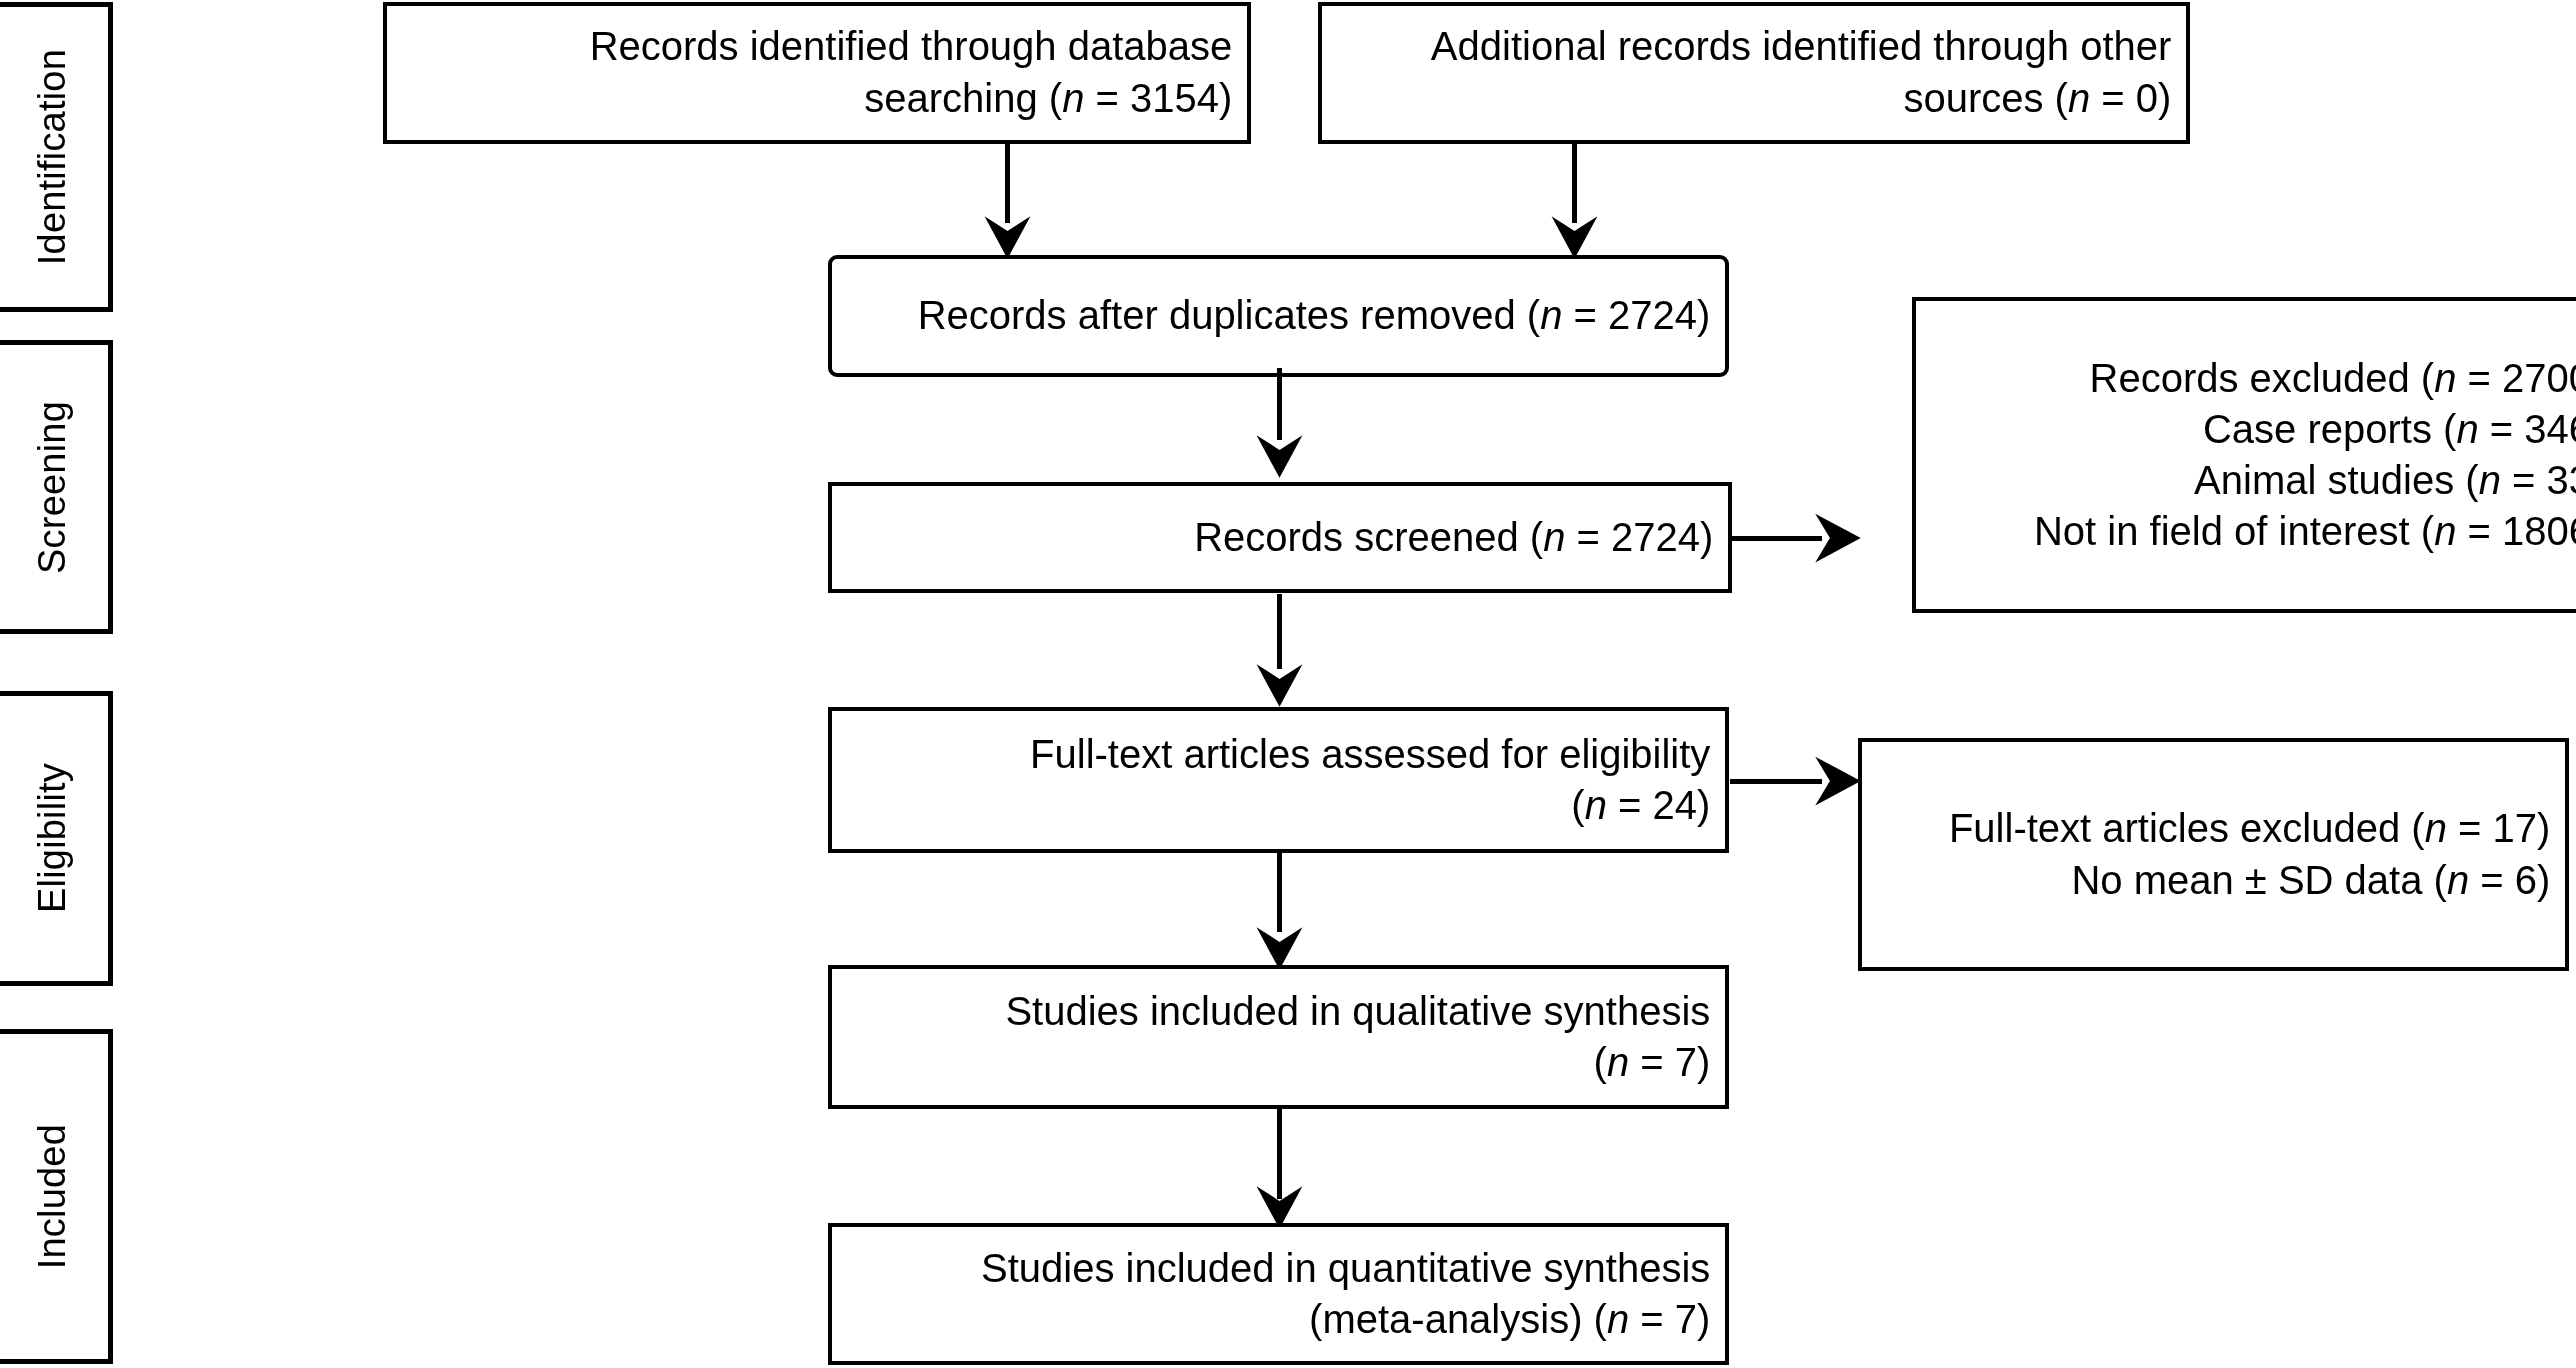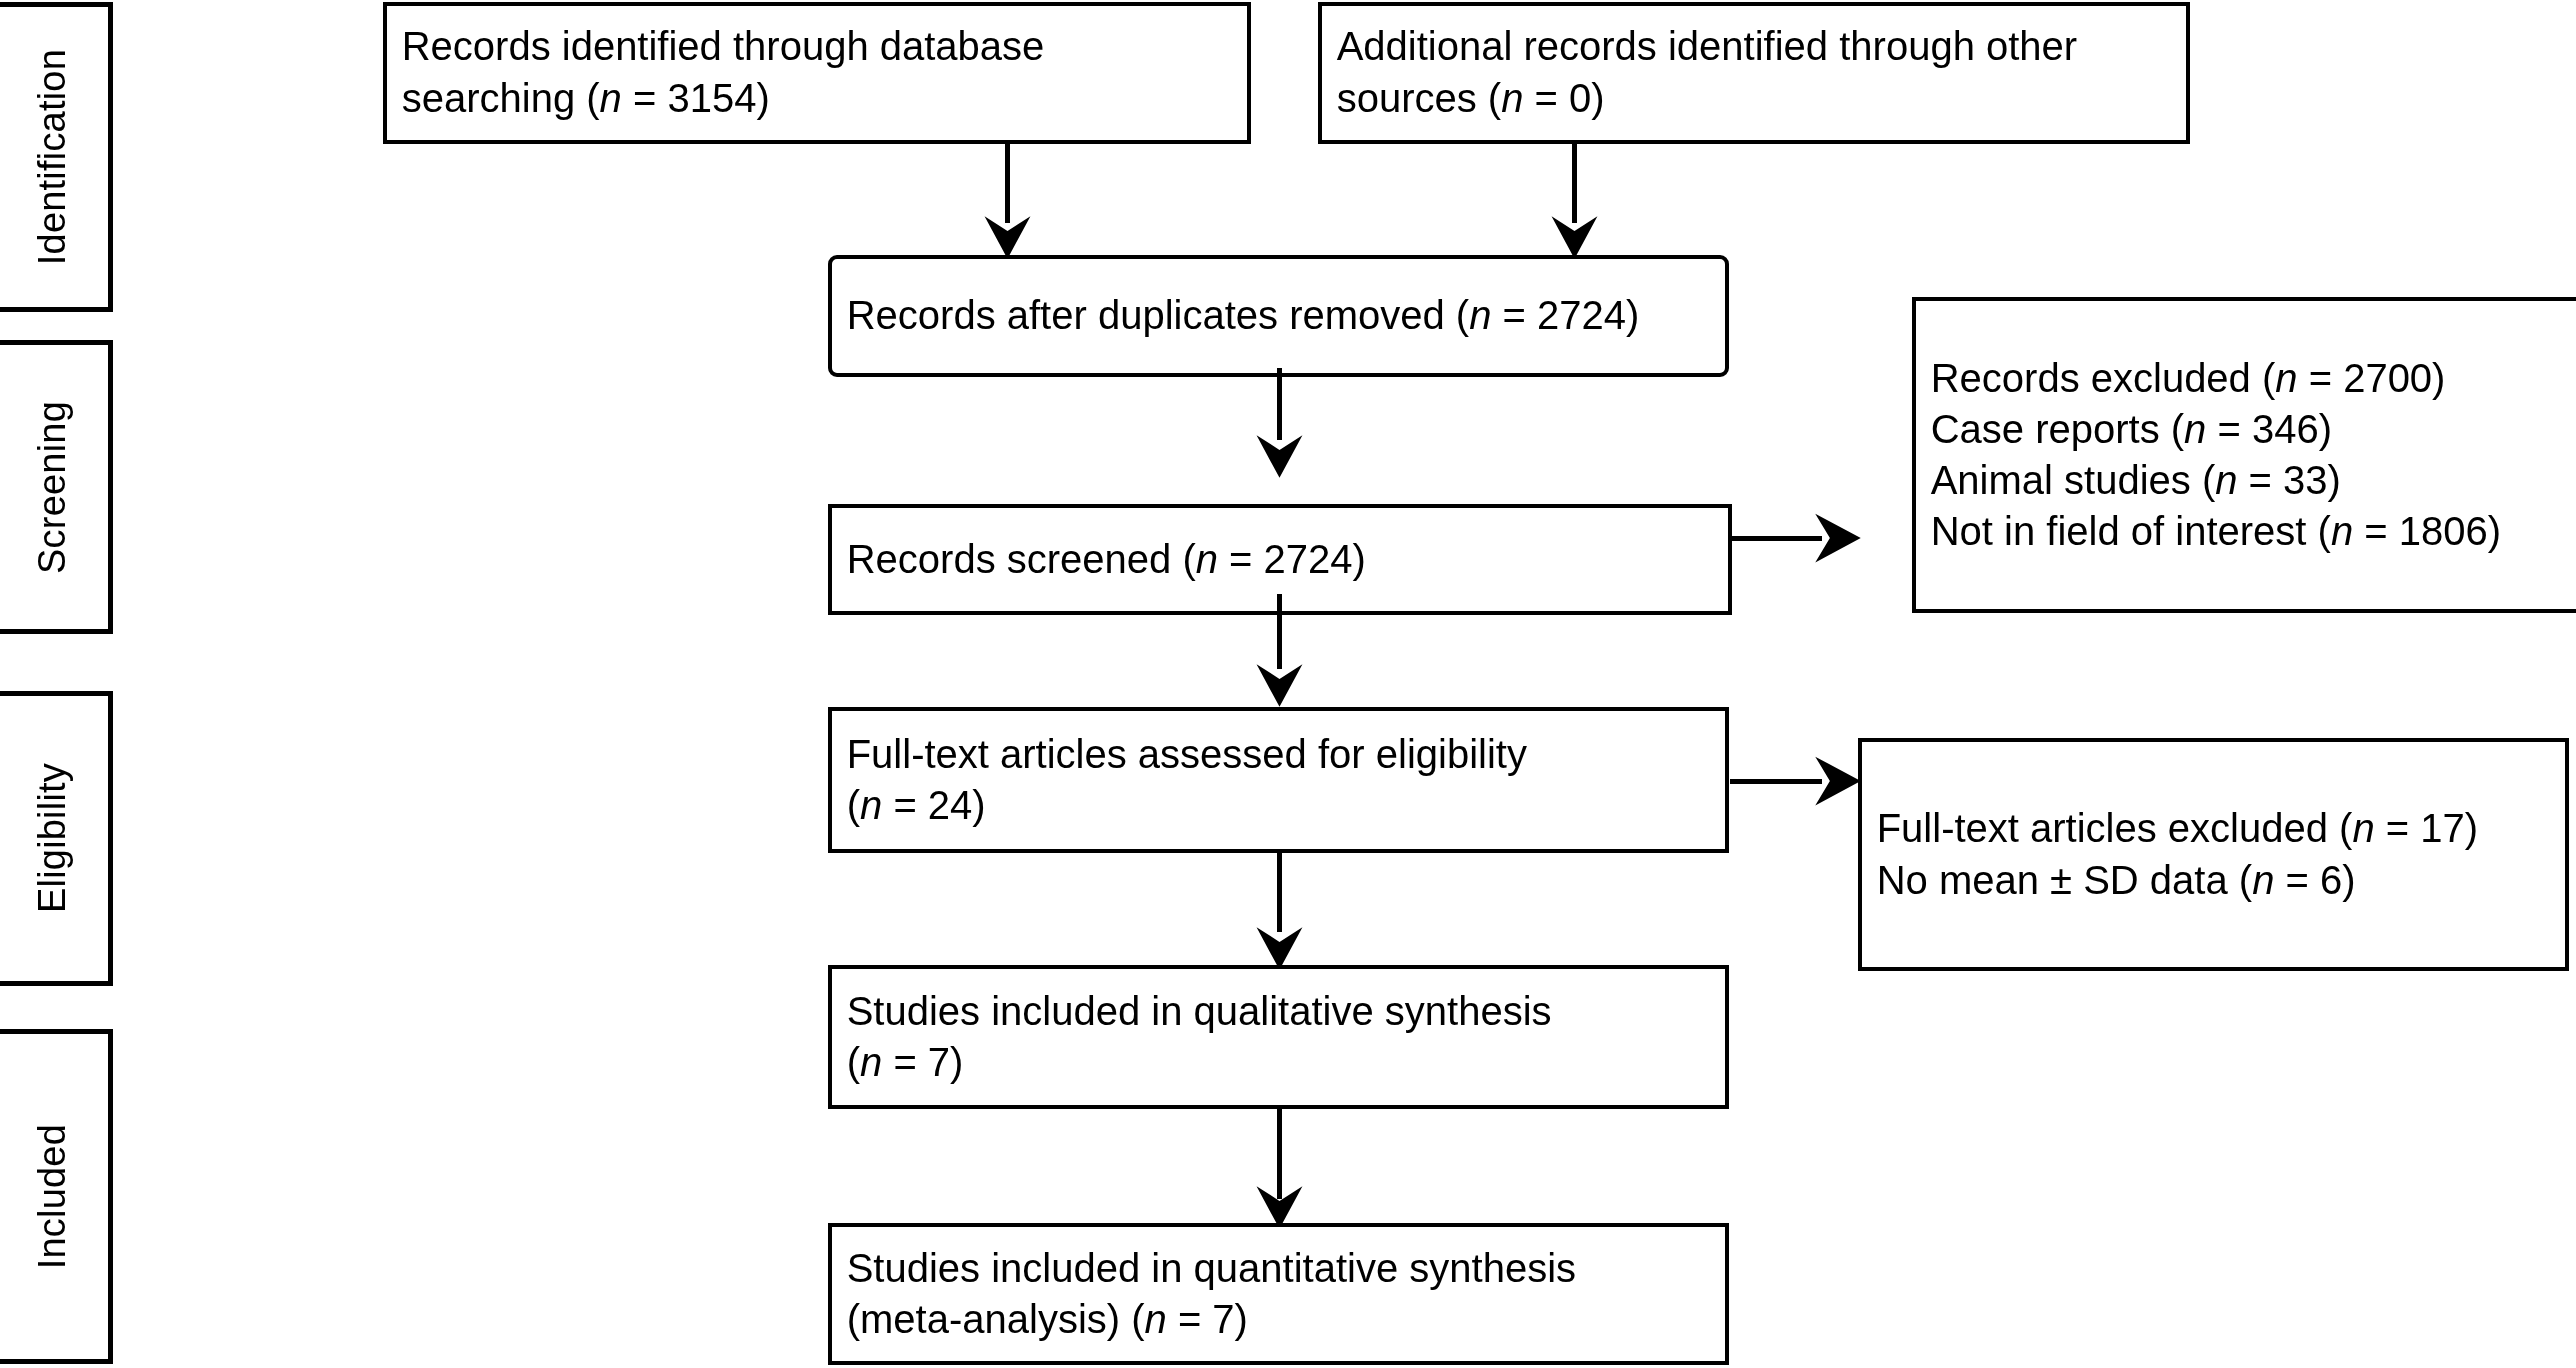--- a/index.html
+++ b/index.html
@@ -40,21 +40,21 @@
 
   
   .flow-box {
     position: absolute;
     box-sizing: border-box;
     border: 4.9px solid #000000;
     background: #ffffff;
     display: flex;
     align-items: center;
     justify-content: center;
-    text-align: left;
+    text-align: right;
     padding: 4.9px 14.7px;
   }
   .flow-text {
     font-size: 40px;
     line-height: 1.28;
     color: #000000;
     width: 100%;
   }
   .flow-text .ln { display: block; }
   .flow-text i { font-style: italic; }
@@ -121,21 +121,21 @@
     <div class="flow-text">
       <span class="ln">Records after duplicates removed (<i>n</i> = 2724)</span>
     </div>
   </div>
 
   <div class="vline" style="left:1277px; top:368px; height:72px;"></div>
   <svg class="arrow-svg" width="59" height="43" style="left:1250px; top:435px;" viewBox="0 0 72 52">
     <path d="M36 52 L8 0 L36 18 L64 0 Z" fill="#000000"></path>
   </svg>
 
-  <div class="flow-box" style="left:828px; top:504px; width:904px; height:111px;">
+  <div class="flow-box" style="left:828px; top:482px; width:904px; height:111px;">
     <div class="flow-text">
       <span class="ln">Records screened (<i>n</i> = 2724)</span>
     </div>
   </div>
 
   <div class="flow-box" style="left:1912px; top:297px; width:711px; height:316px;">
     <div class="flow-text">
       <span class="ln">Records excluded (<i>n</i> = 2700)</span>
       <span class="ln">Case reports (<i>n</i> = 346)</span>
       <span class="ln">Animal studies (<i>n</i> = 33)</span>

